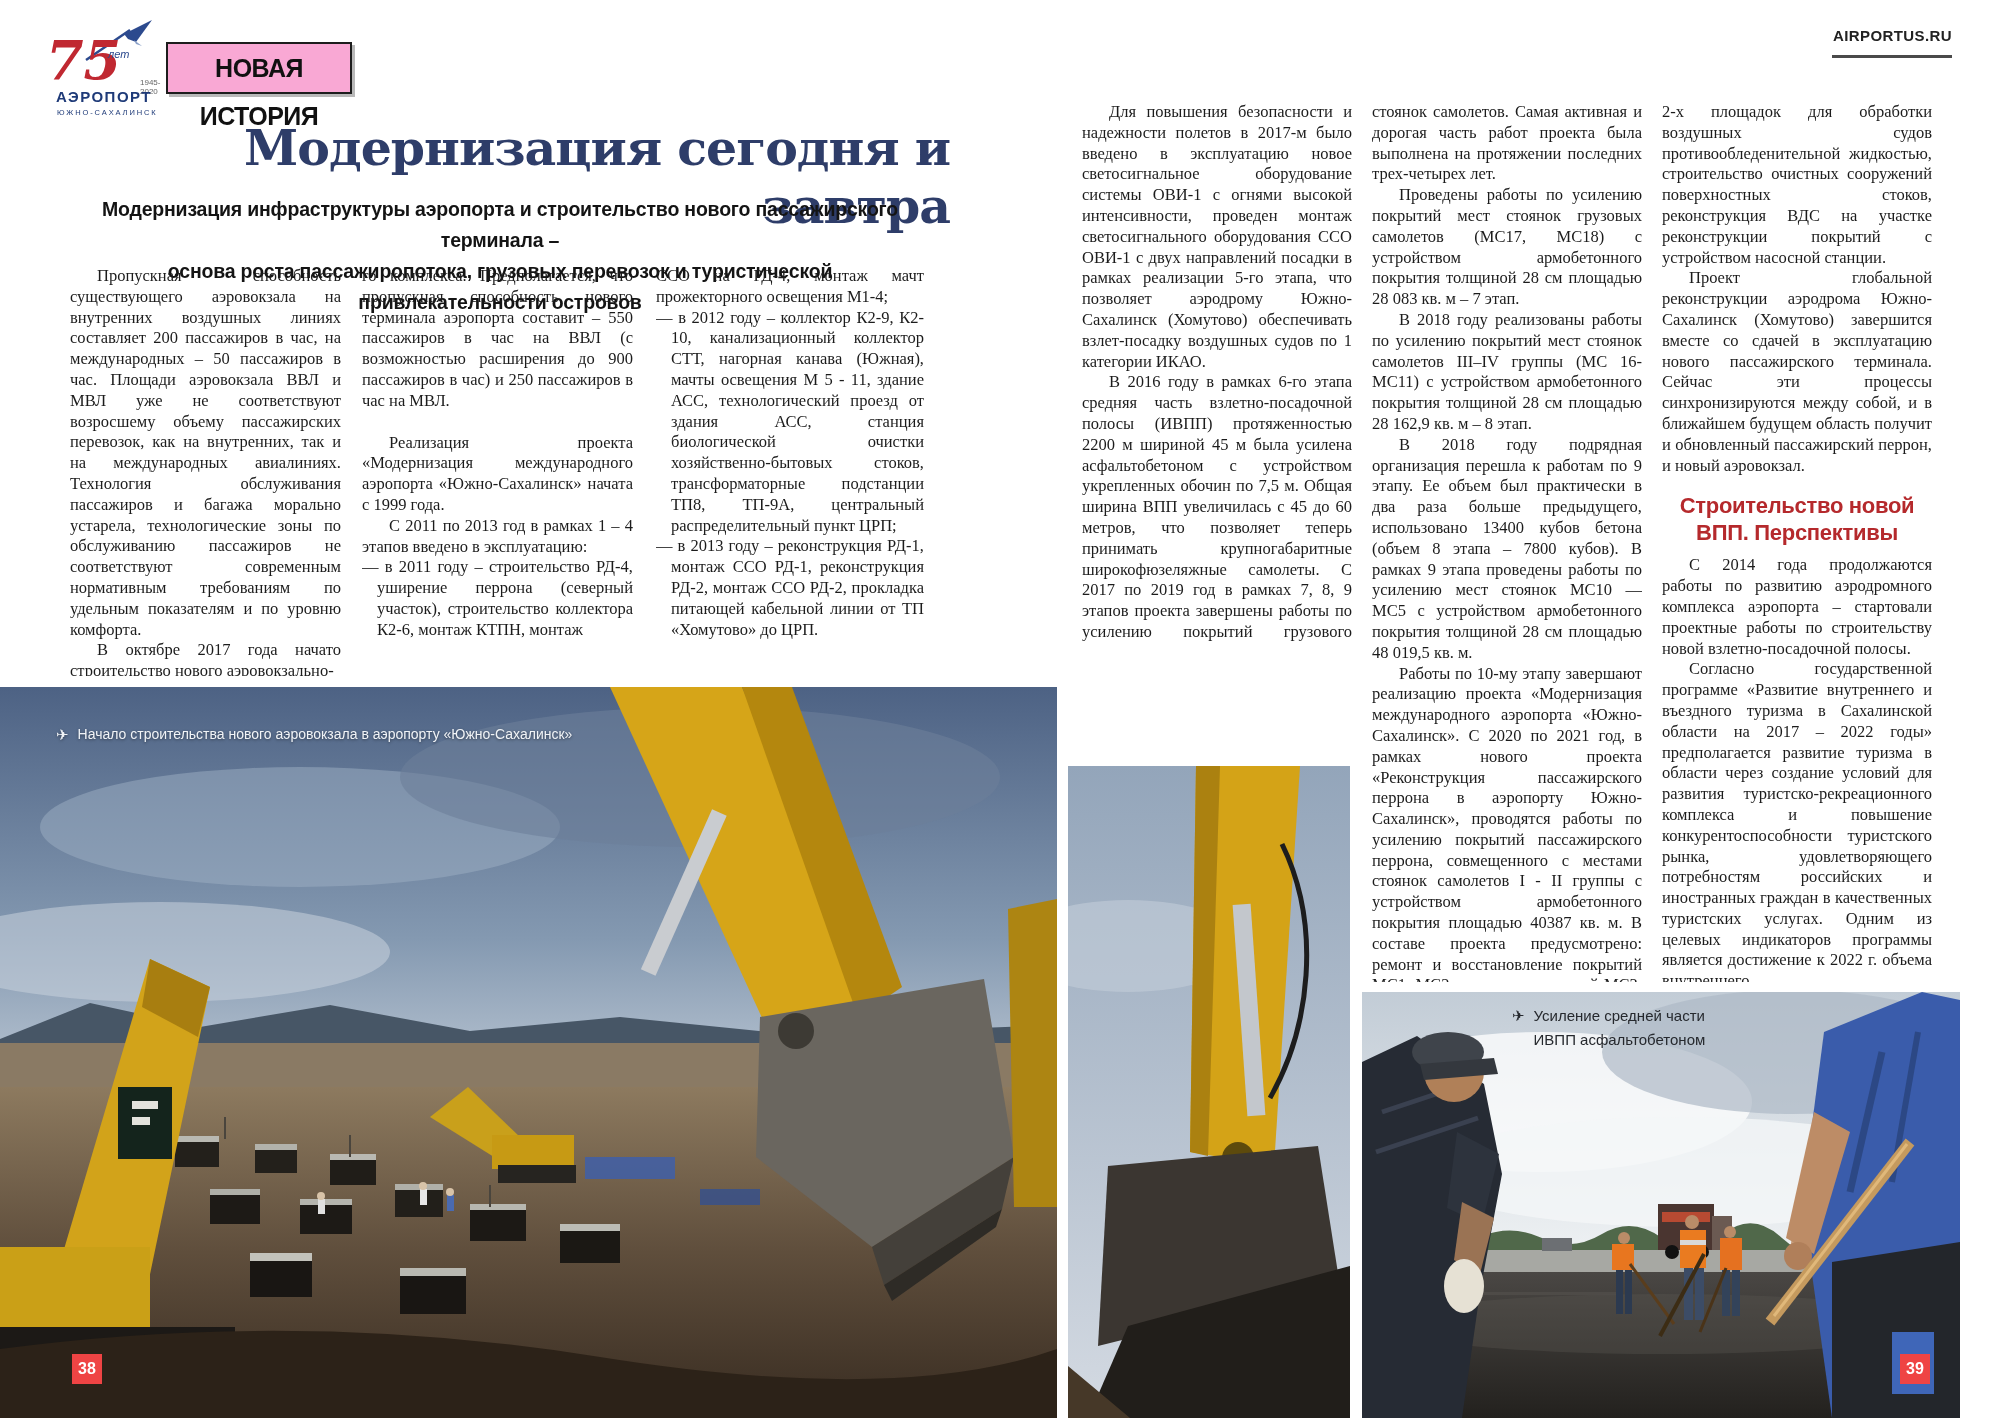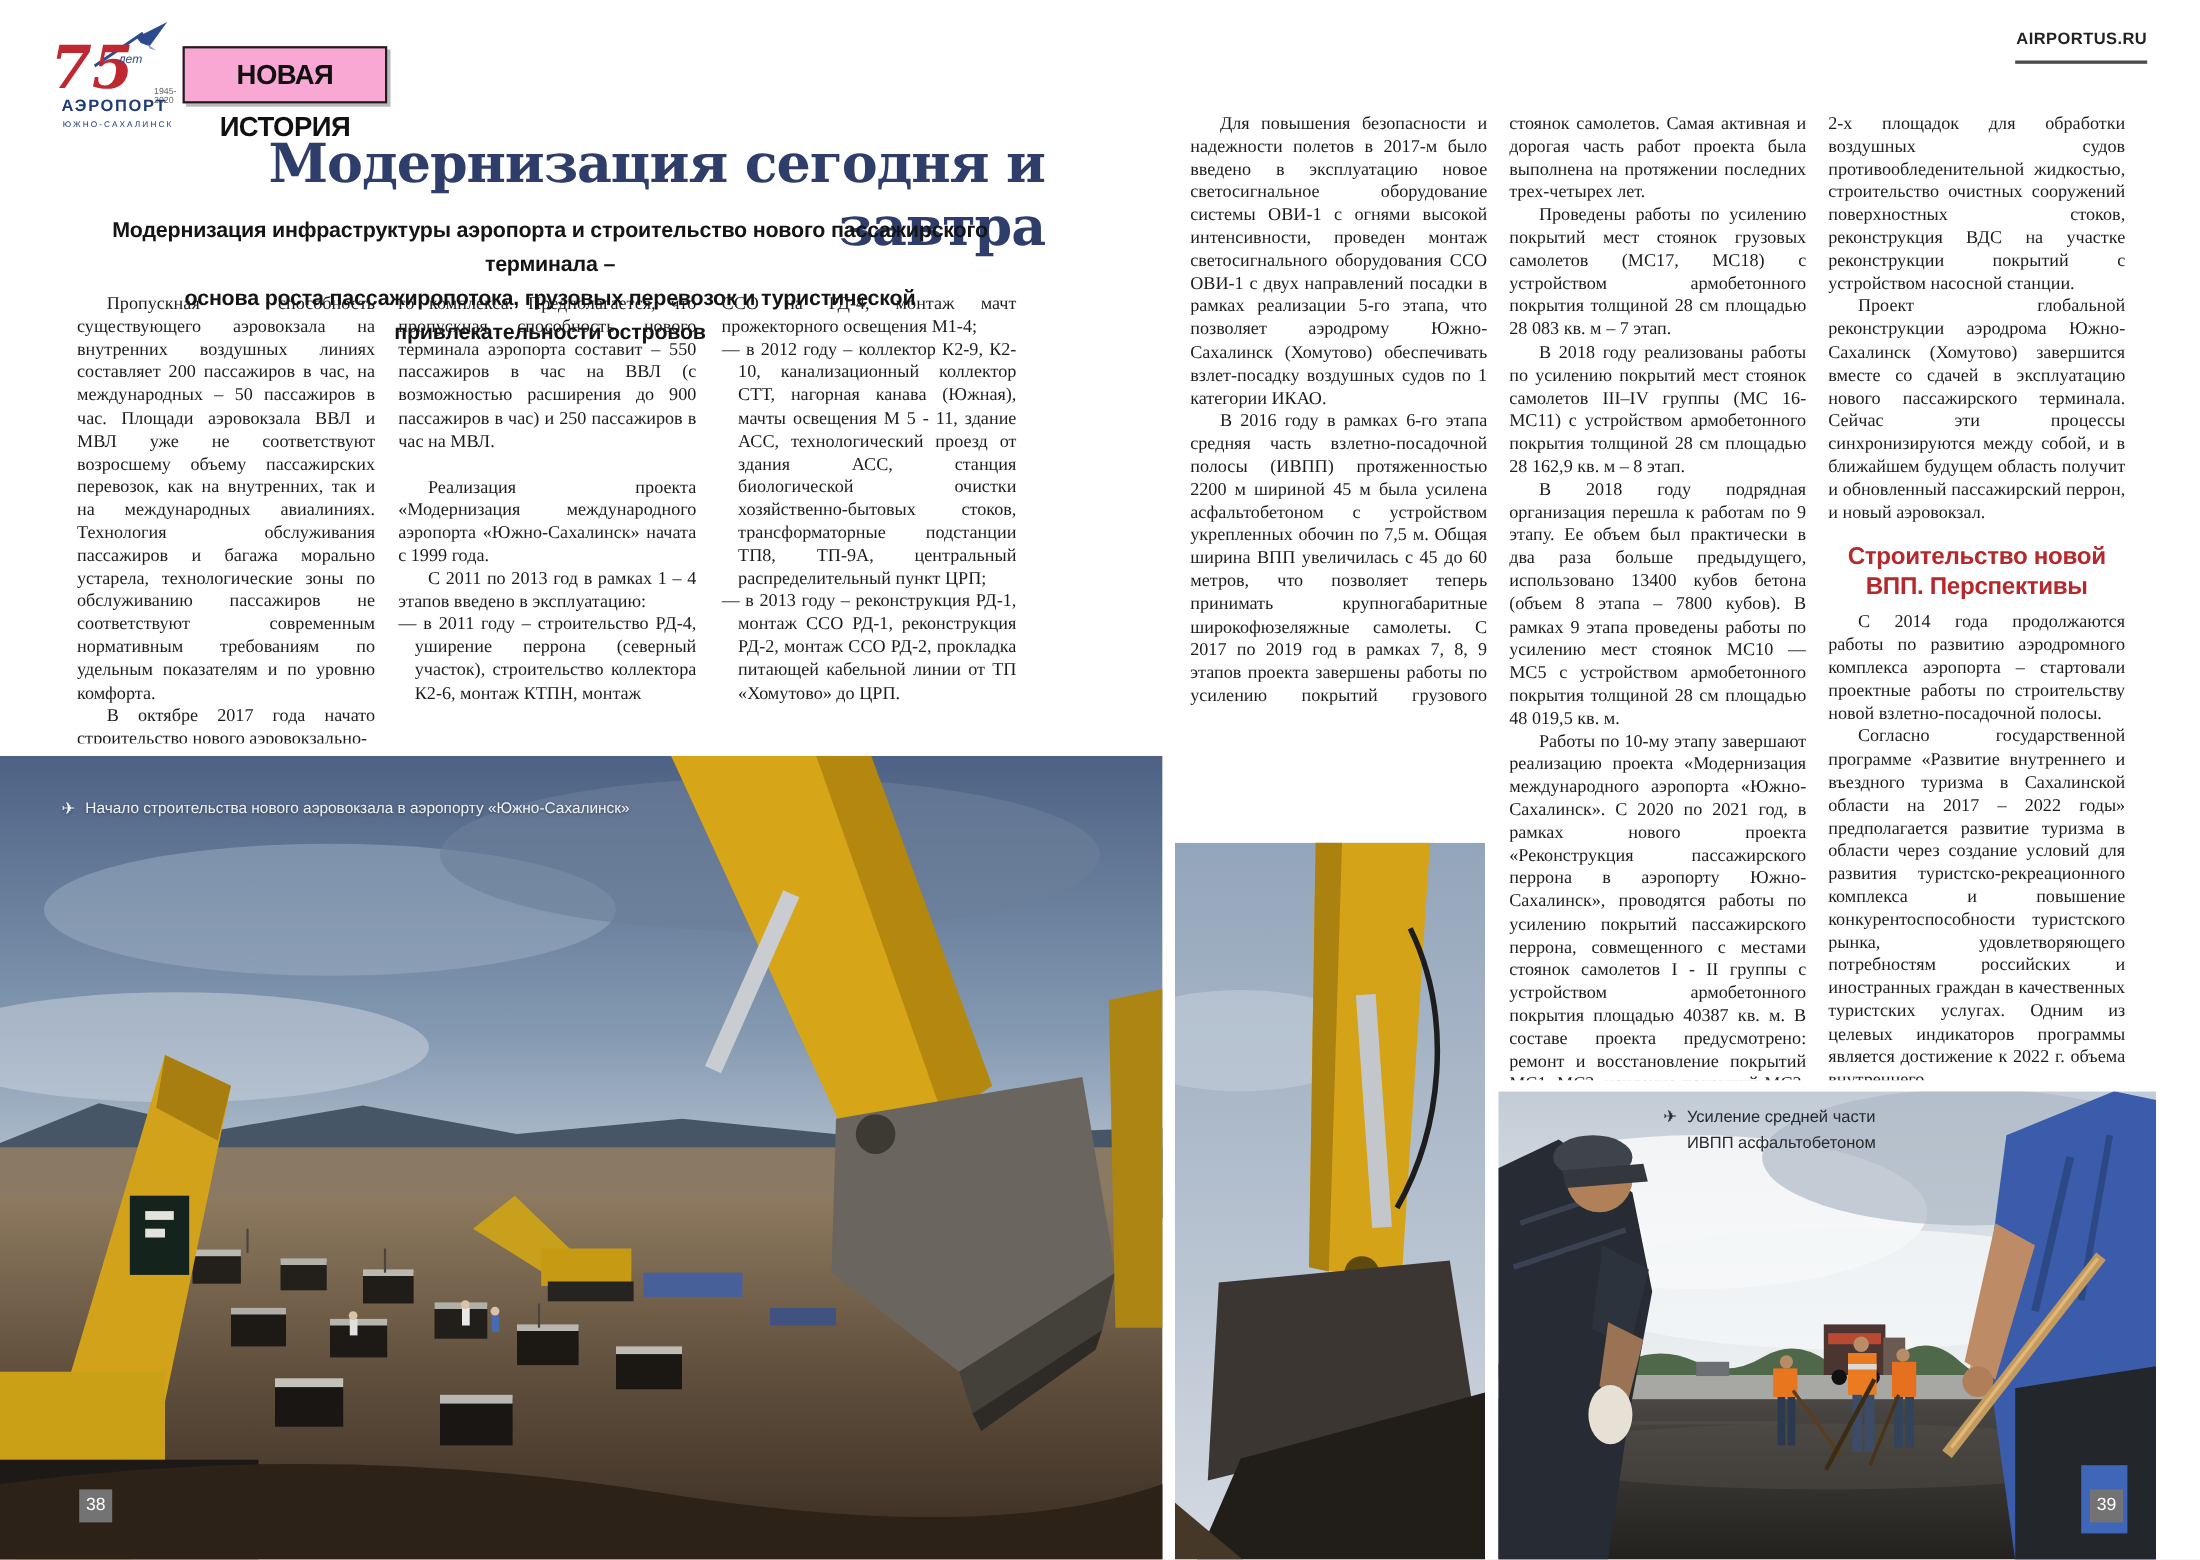--- a/index.html
+++ b/index.html
@@ -52,23 +52,23 @@
   .photo{position:absolute;overflow:hidden;}
   #photo-main{left:0;top:687px;width:1057px;height:731px;}
   #photo-arm{left:1068px;top:766px;width:282px;height:652px;}
   #photo-workers{left:1362px;top:992px;width:598px;height:426px;}
   .photo svg{display:block;width:100%;height:100%;}
   .caption{position:absolute;display:flex;gap:9px;font-family:"Liberation Sans",sans-serif;}
   #caption-left{left:56px;top:726px;font-size:14px;color:#f1f4f7;text-shadow:0 1px 3px rgba(0,0,0,0.45);}
   #caption-right{left:1512px;top:1004px;width:250px;font-size:15px;color:#26292e;line-height:24px;}
   #caption-right .cap-text{width:205px;}
   .plane{font-size:15px;line-height:inherit;}
-  .badge{position:absolute;width:30px;height:30px;background:#737373;color:#fff;display:flex;
+  .badge{position:absolute;width:30px;height:30px;background:#ef4444;color:#fff;display:flex;
          align-items:center;justify-content:center;font-family:"Liberation Sans",sans-serif;
-         font-weight:normal;font-size:16px;}
+         font-weight:bold;font-size:16px;}
   #badge-38{left:72px;top:1354px;}
   #badge-39{left:1900px;top:1354px;}
 </style>
 </head>
 <body>
 
 <div id="page">
 
   <div id="logo">
     <svg width="70" height="44" viewBox="0 0 70 44">

